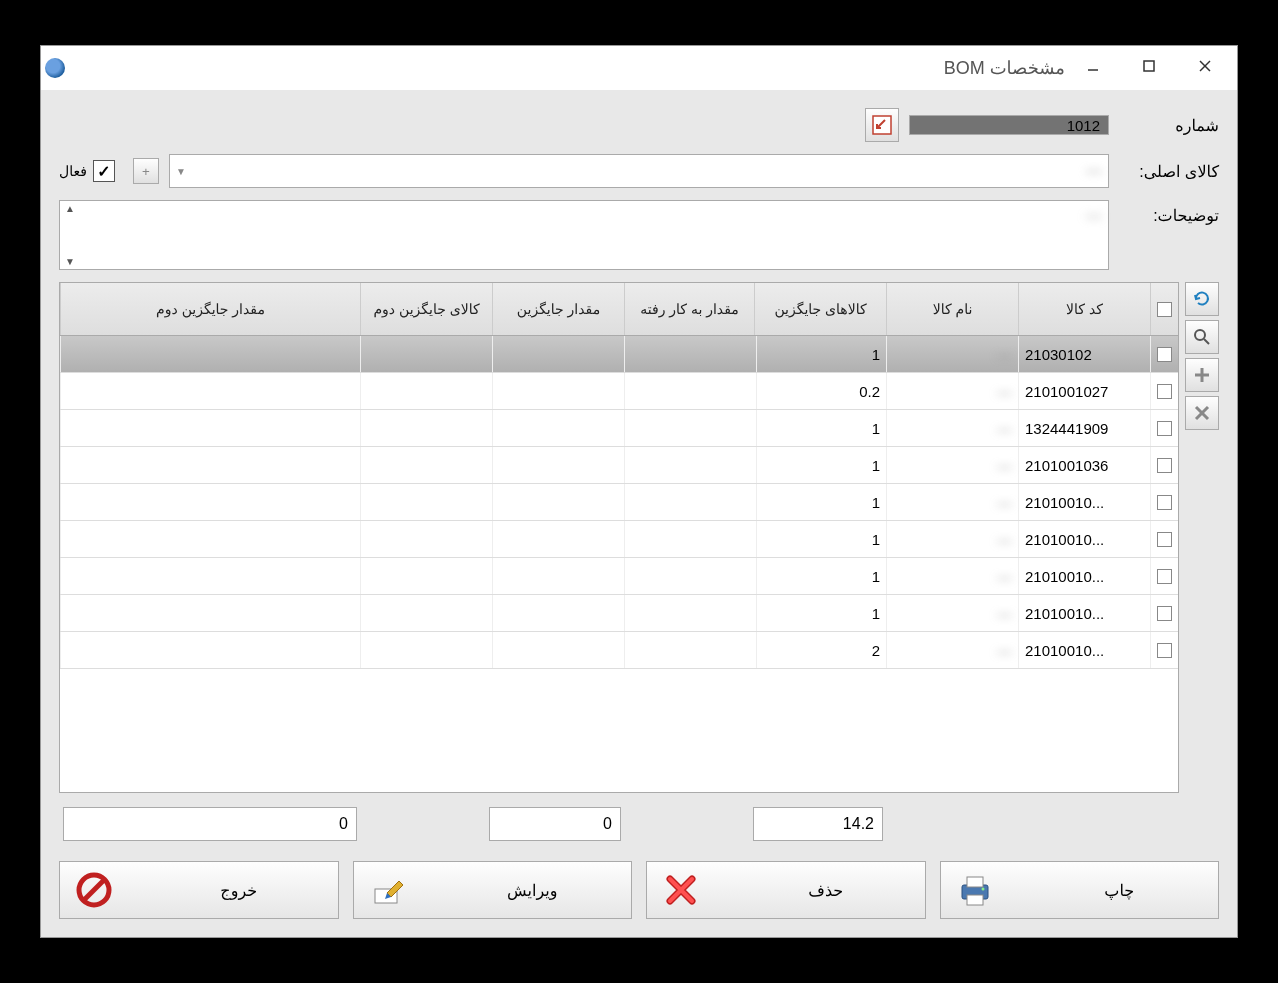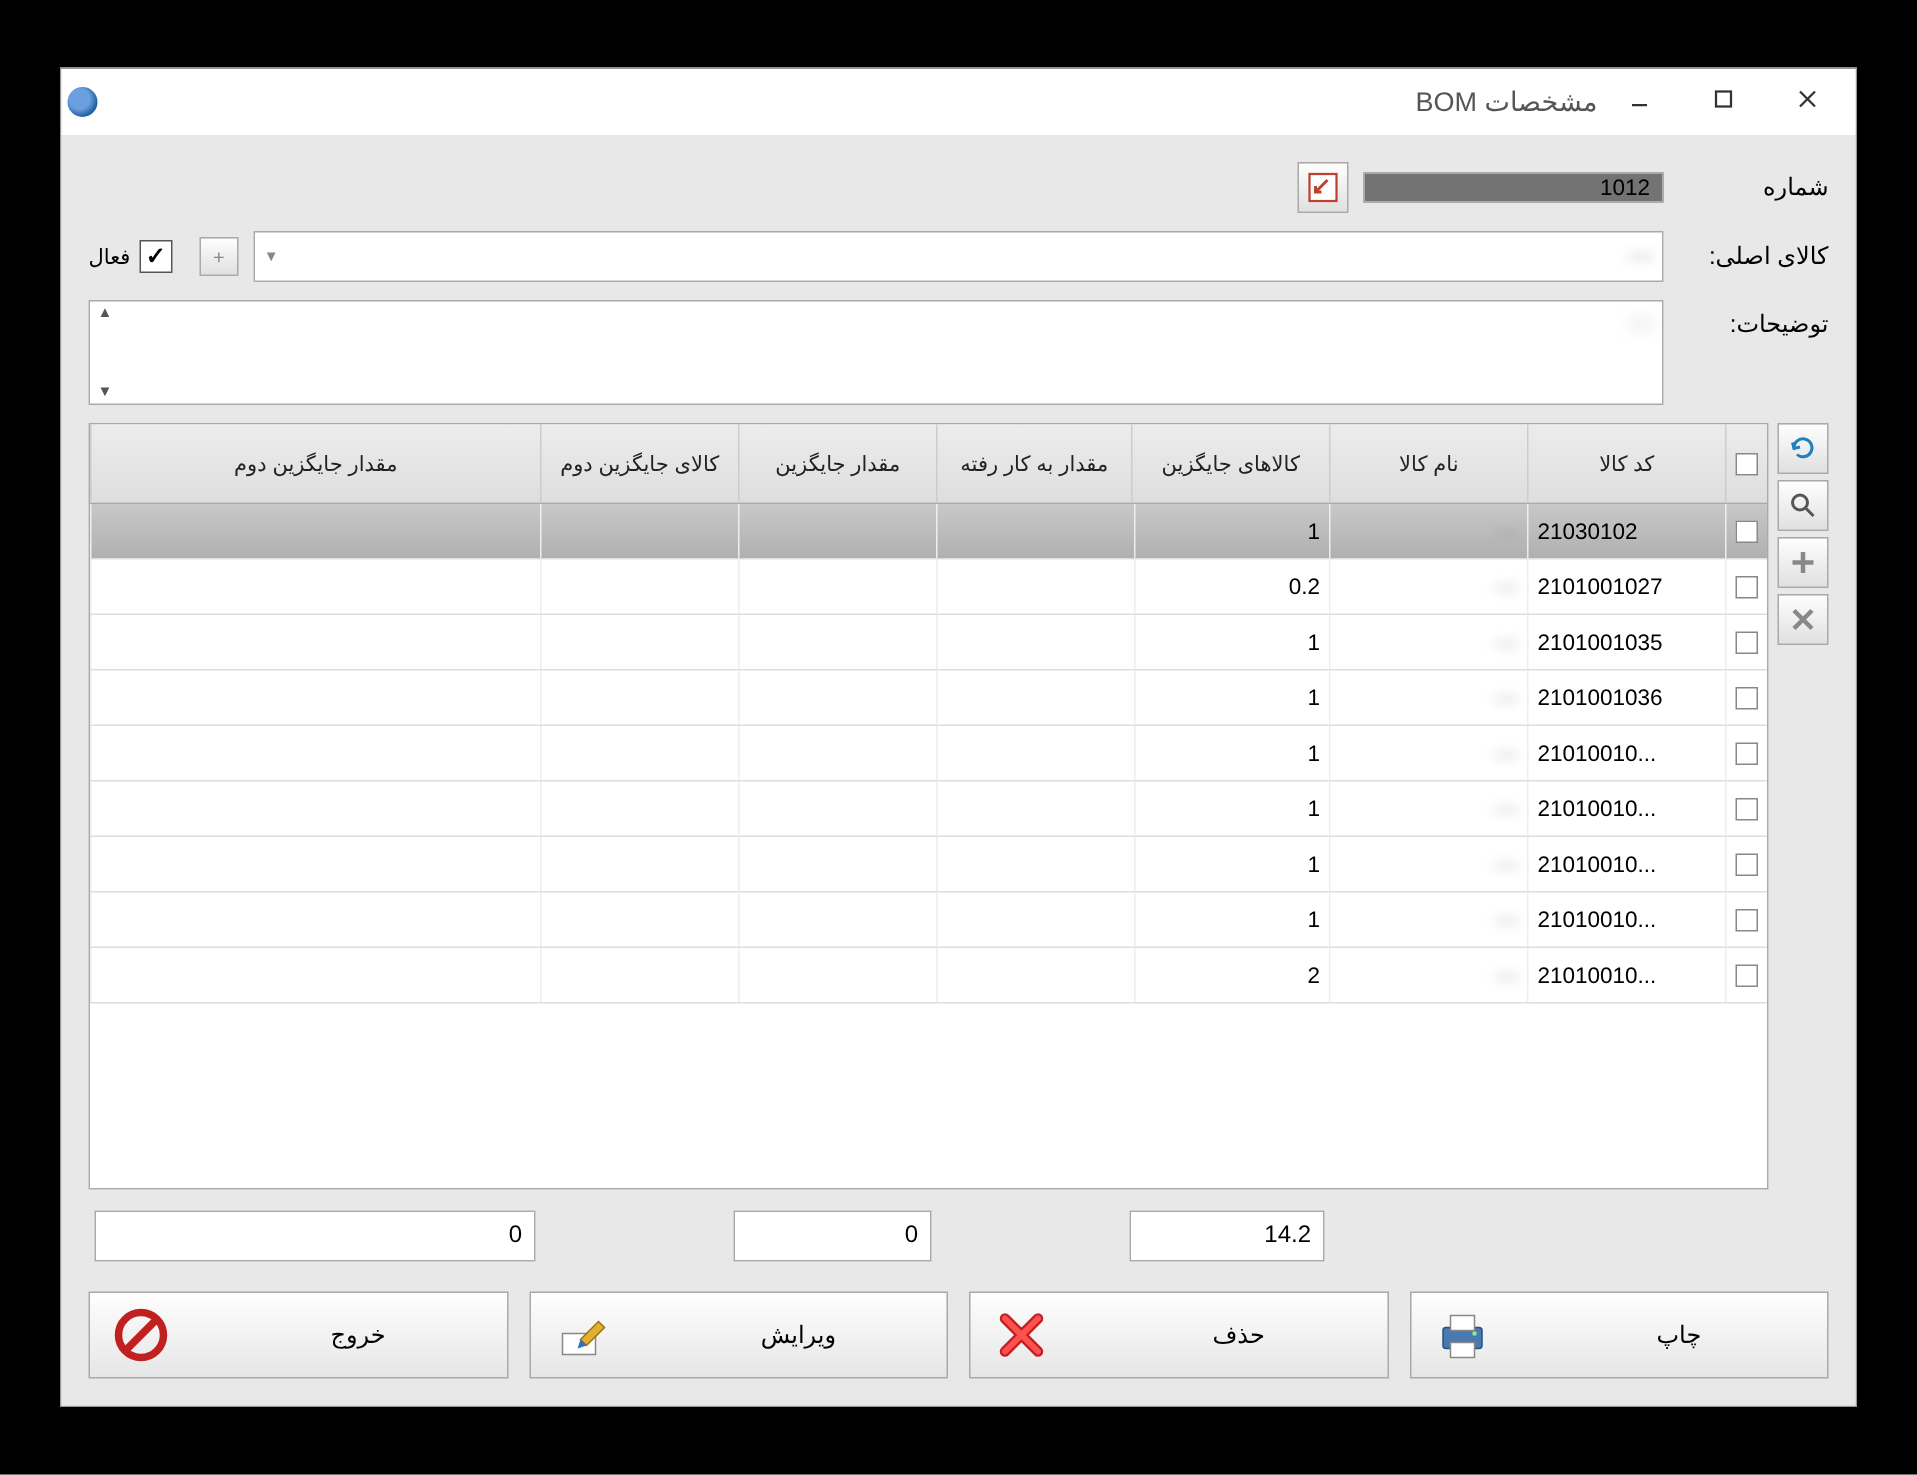--- a/index.html
+++ b/index.html
@@ -433,21 +433,21 @@
                     <div class="gc gc-qty">0.2</div>
                     <div class="gc gc-alt"></div>
                     <div class="gc gc-altq"></div>
                     <div class="gc gc-alt2"></div>
                     <div class="gc gc-alt2q"></div>
                   </div>
                   <div class="grid-row">
                     <div class="gc gc-check">
                       <div class="row-checkbox"></div>
                     </div>
-                    <div class="gc gc-code">2101001035</div>
+                    <div class="gc gc-code">1324441909</div>
                     <div class="gc gc-name">
                       <span class="blur">—</span>
                     </div>
                     <div class="gc gc-qty">1</div>
                     <div class="gc gc-alt"></div>
                     <div class="gc gc-altq"></div>
                     <div class="gc gc-alt2"></div>
                     <div class="gc gc-alt2q"></div>
                   </div>
                   <div class="grid-row">

